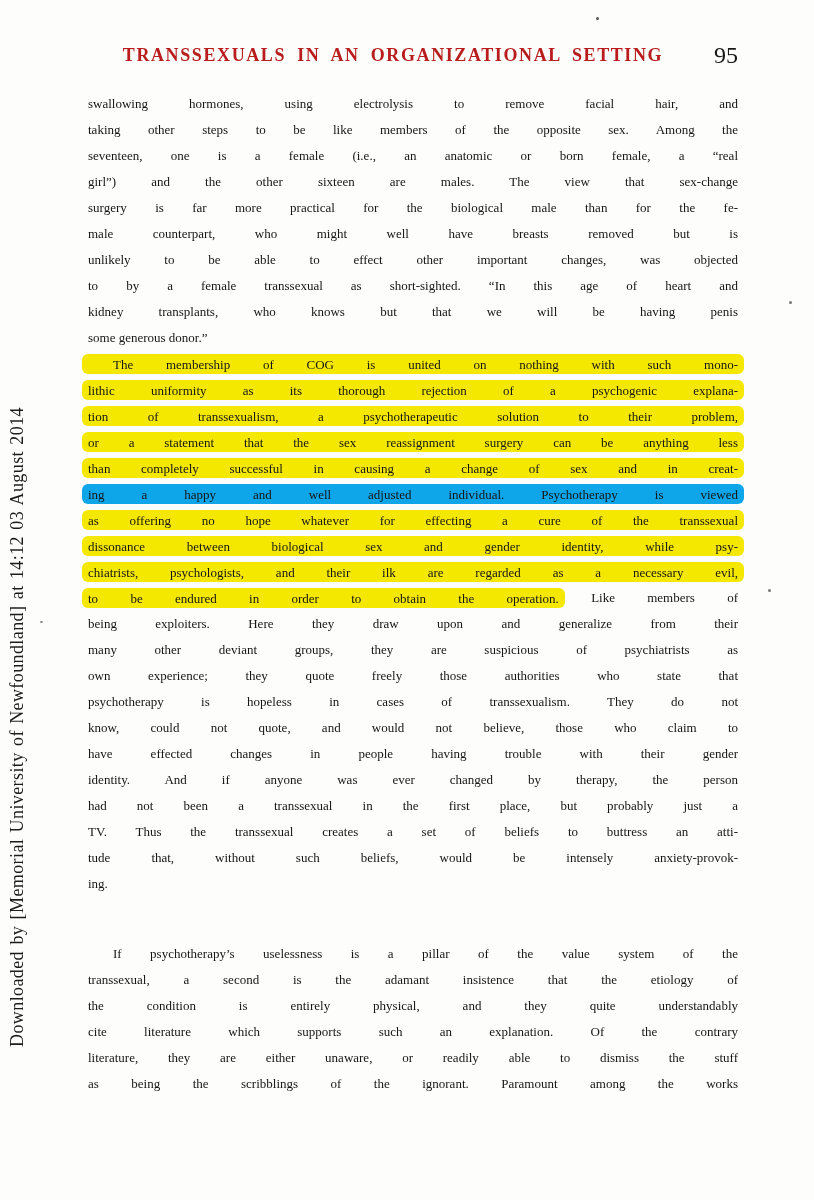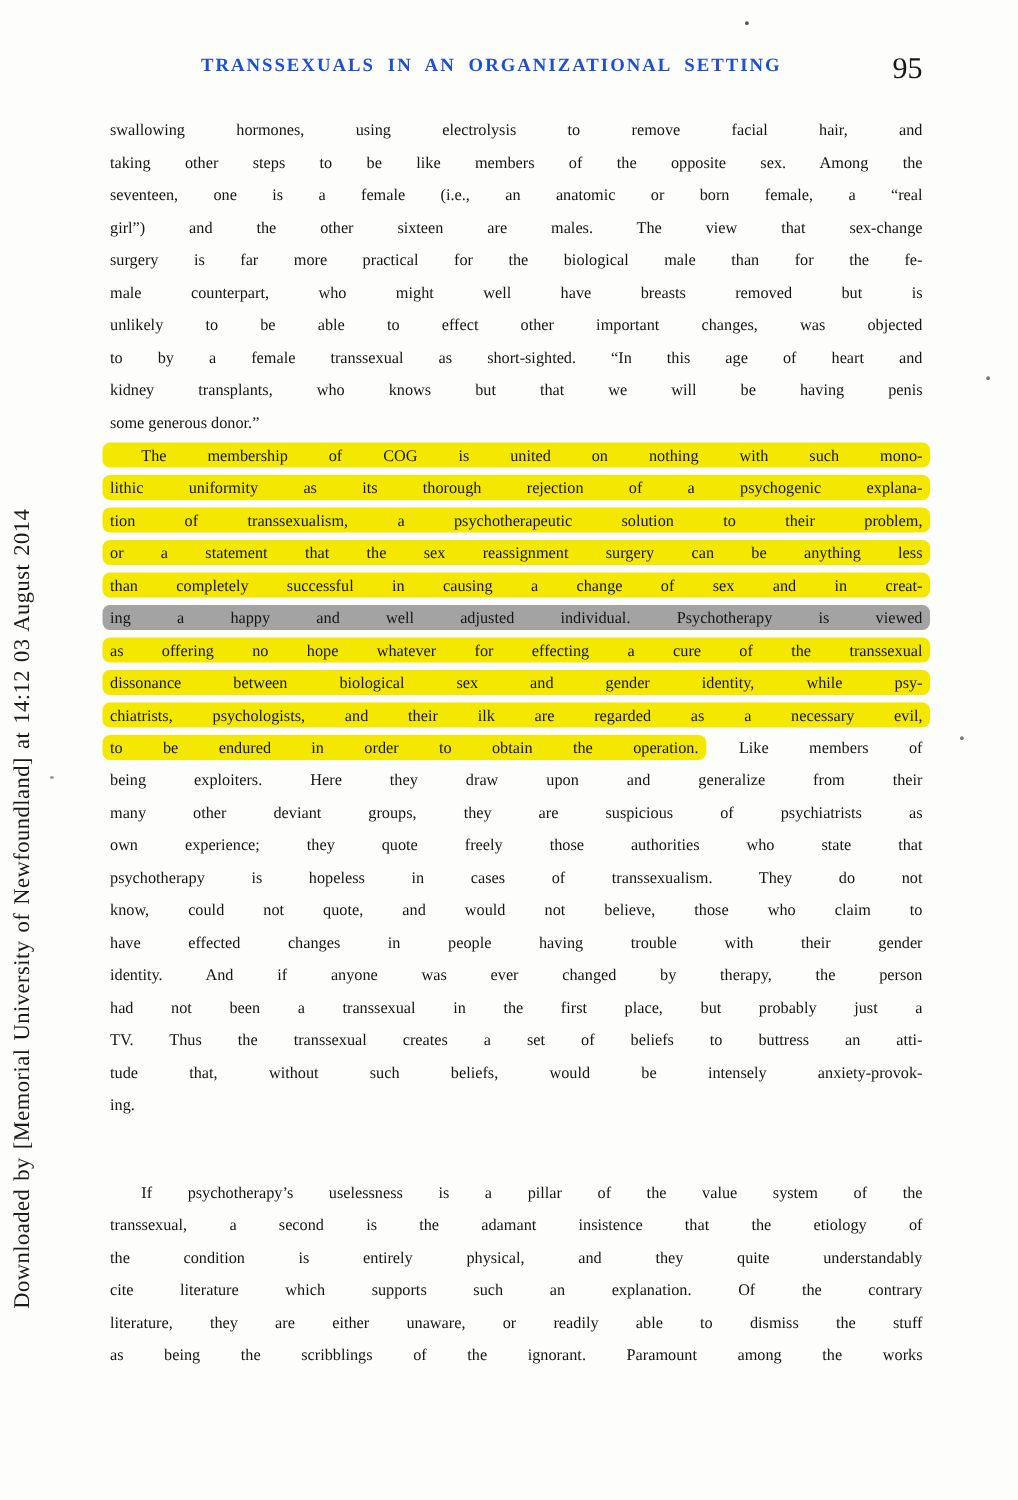--- a/index.html
+++ b/index.html
@@ -40,25 +40,25 @@
   
   .pageheader {
     position: absolute;
     top: 45px;
     left: 88px;
     width: 650px;
     height: 24px;
   }
   .running-head {
     text-align: center;
-    font-size: 15px;
+    font-size: 18px;
     font-weight: bold;
     letter-spacing: 1.6px;
     word-spacing: 5px;
-    color: #1d4ed8;
+    color: #b91c1c;
     padding-right: 40px; 
   }
   .page-number {
     position: absolute;
     right: 0;
     top: -3px;
     font-size: 24px;
     color: #171717;
   }
   
@@ -127,21 +127,21 @@
       <div class="line"><span>male counterpart, who might well have breasts removed but is</span></div>
       <div class="line"><span>unlikely to be able to effect other important changes, was objected</span></div>
       <div class="line"><span>to by a female transsexual as short-sighted. “In this age of heart and</span></div>
       <div class="line"><span>kidney transplants, who knows but that we will be having penis</span></div>
       <div class="line no-just"><span>some generous donor.”</span></div>
       <div class="line"><span class="hl hl-indent" style="background: rgb(245, 232, 0);">The membership of COG is united on nothing with such mono-</span></div>
       <div class="line"><span class="hl" style="background: rgb(245, 232, 0);">lithic uniformity as its thorough rejection of a psychogenic explana-</span></div>
       <div class="line"><span class="hl" style="background: rgb(245, 232, 0);">tion of transsexualism, a psychotherapeutic solution to their problem,</span></div>
       <div class="line"><span class="hl" style="background: rgb(245, 232, 0);">or a statement that the sex reassignment surgery can be anything less</span></div>
       <div class="line"><span class="hl" style="background: rgb(245, 232, 0);">than completely successful in causing a change of sex and in creat-</span></div>
-      <div class="line"><span class="hl" style="background: #a3a3a3; margin-top: 44px;">ing a happy and well adjusted individual. Psychotherapy is viewed</span></div>
+      <div class="line"><span class="hl" style="background: #0ea5e9; margin-top: 44px;">ing a happy and well adjusted individual. Psychotherapy is viewed</span></div>
       <div class="line"><span class="hl" style="background: rgb(245, 232, 0);">as offering no hope whatever for effecting a cure of the transsexual</span></div>
       <div class="line"><span class="hl" style="background: rgb(245, 232, 0);">dissonance between biological sex and gender identity, while psy-</span></div>
       <div class="line"><span class="hl" style="background: rgb(245, 232, 0);">chiatrists, psychologists, and their ilk are regarded as a necessary evil,</span></div>
       <div class="line"><span class="hl" style="background: rgb(245, 232, 0);">to be endured in order to obtain the operation.</span><span> Like members of</span></div>
       <div class="line"><span>being exploiters. Here they draw upon and generalize from their</span></div>
       <div class="line"><span>many other deviant groups, they are suspicious of psychiatrists as</span></div>
       <div class="line"><span>own experience; they quote freely those authorities who state that</span></div>
       <div class="line"><span>psychotherapy is hopeless in cases of transsexualism. They do not</span></div>
       <div class="line"><span>know, could not quote, and would not believe, those who claim to</span></div>
       <div class="line"><span>have effected changes in people having trouble with their gender</span></div>

